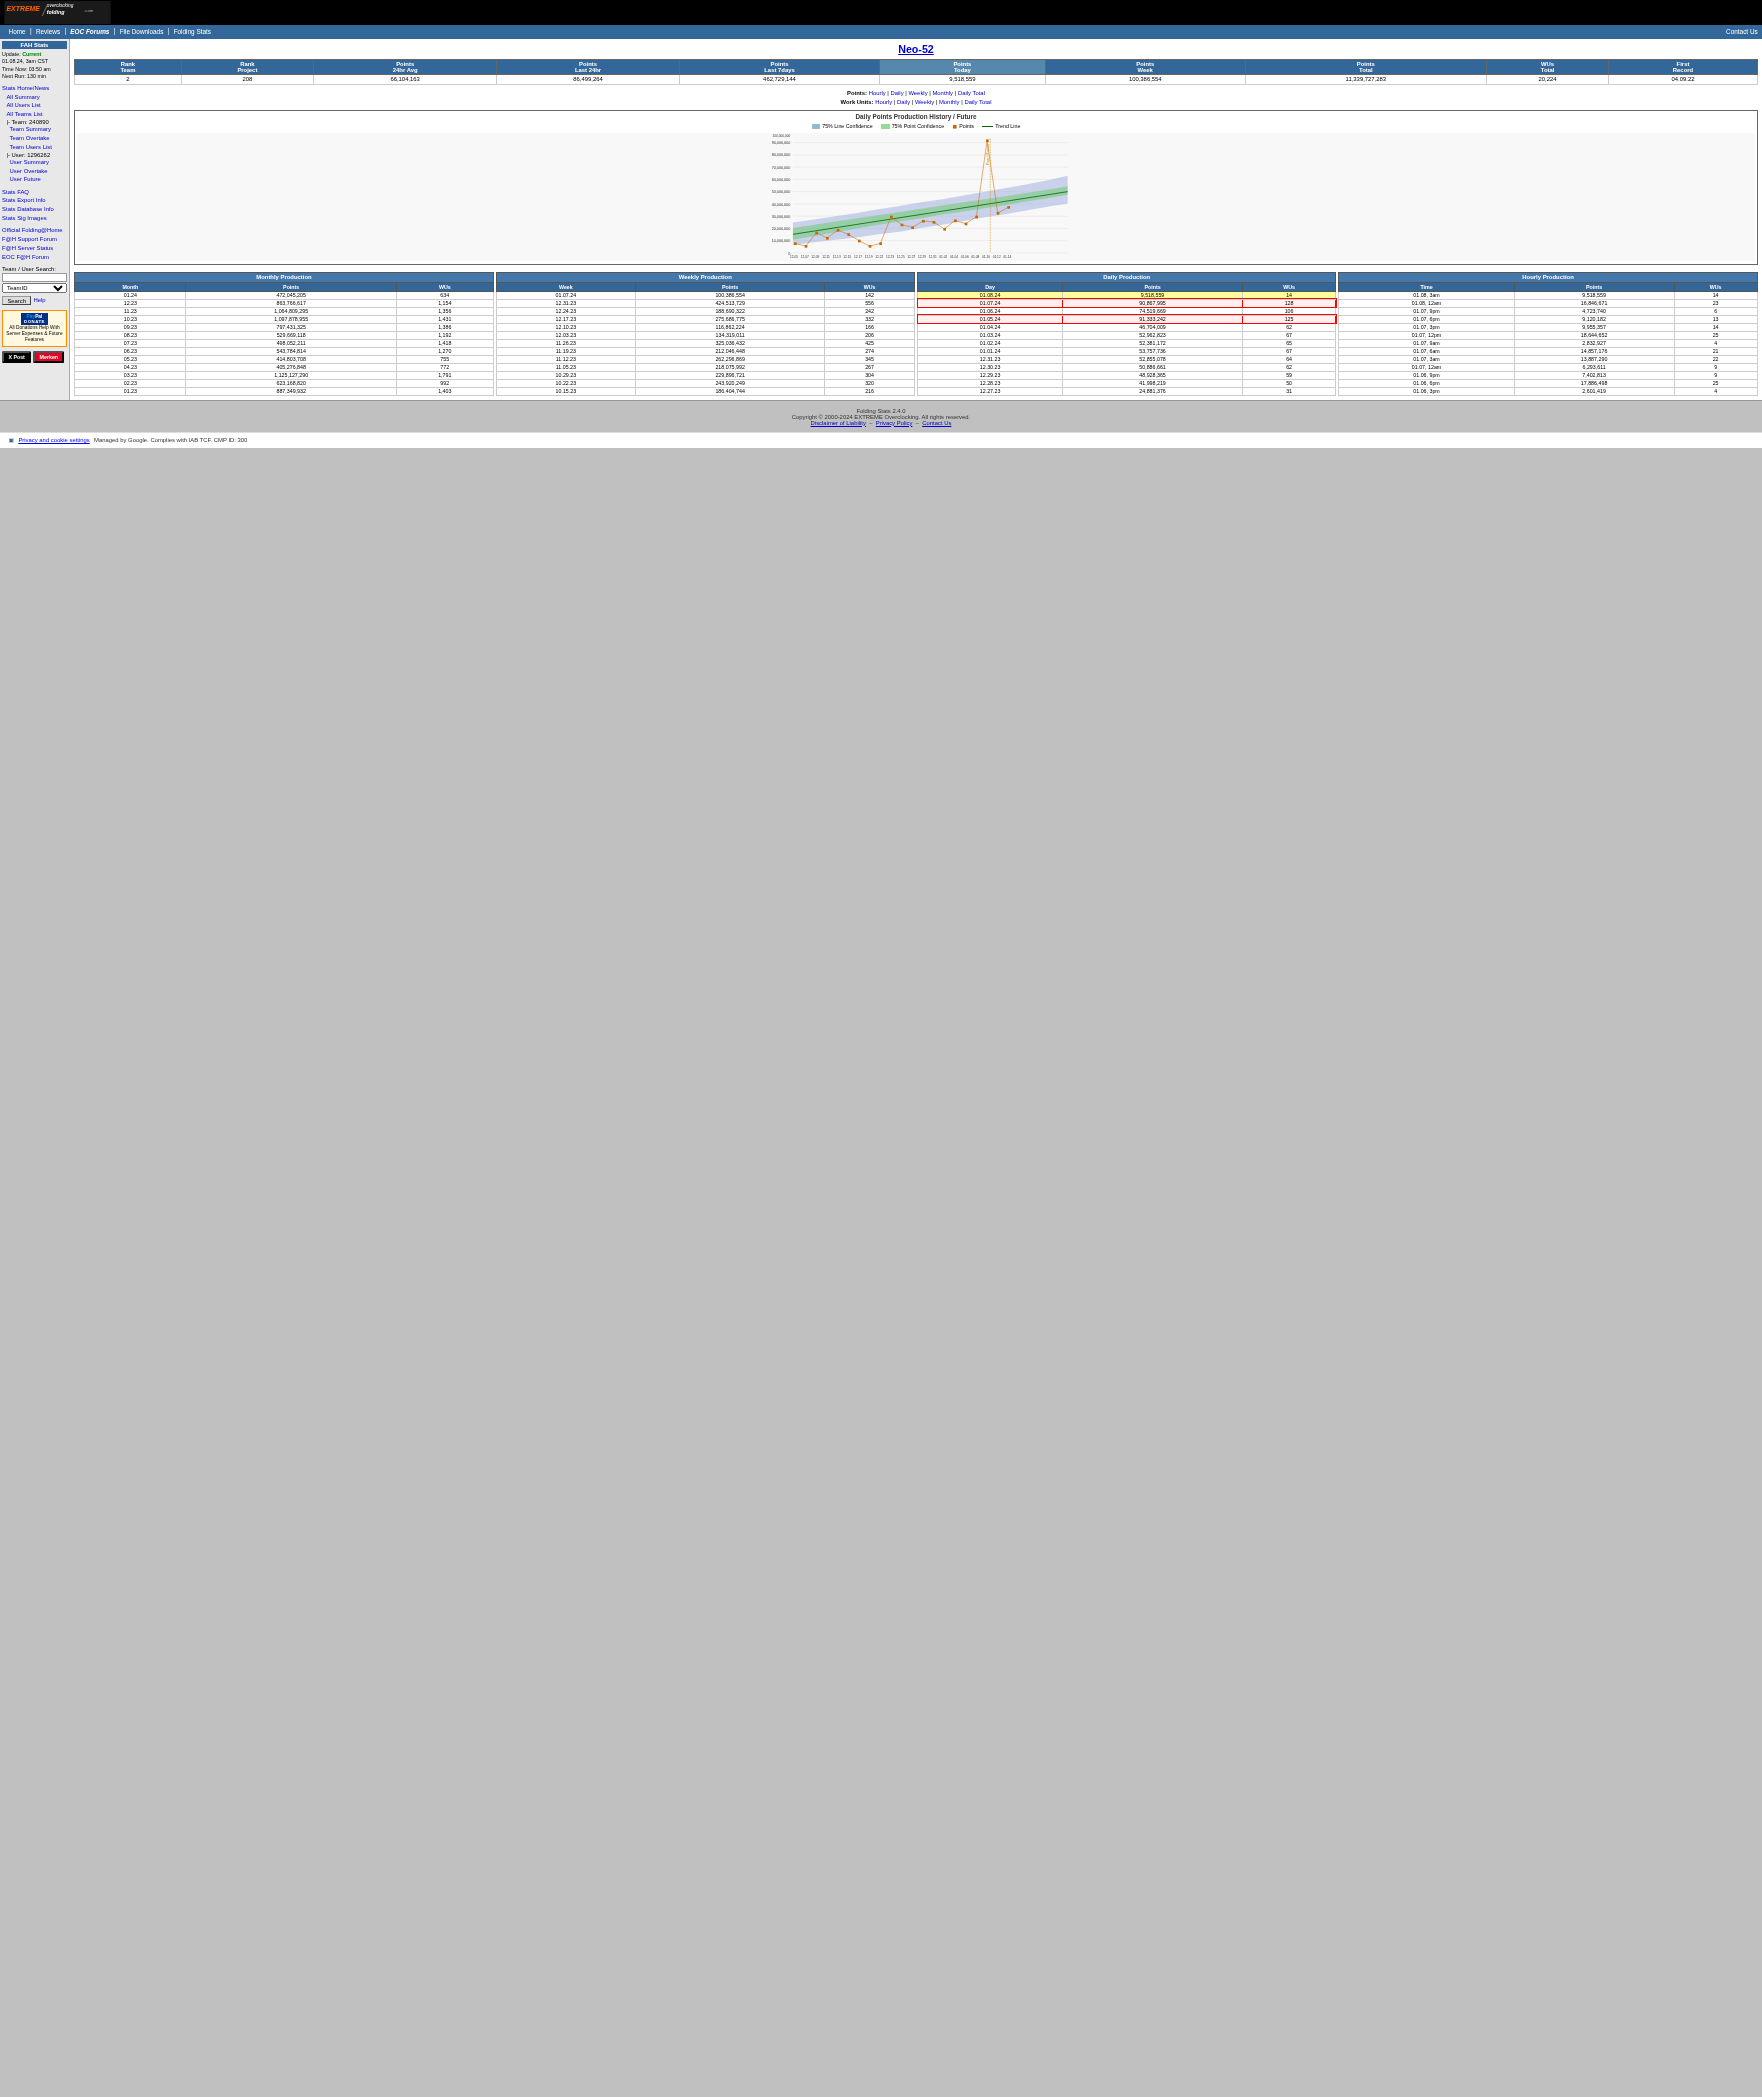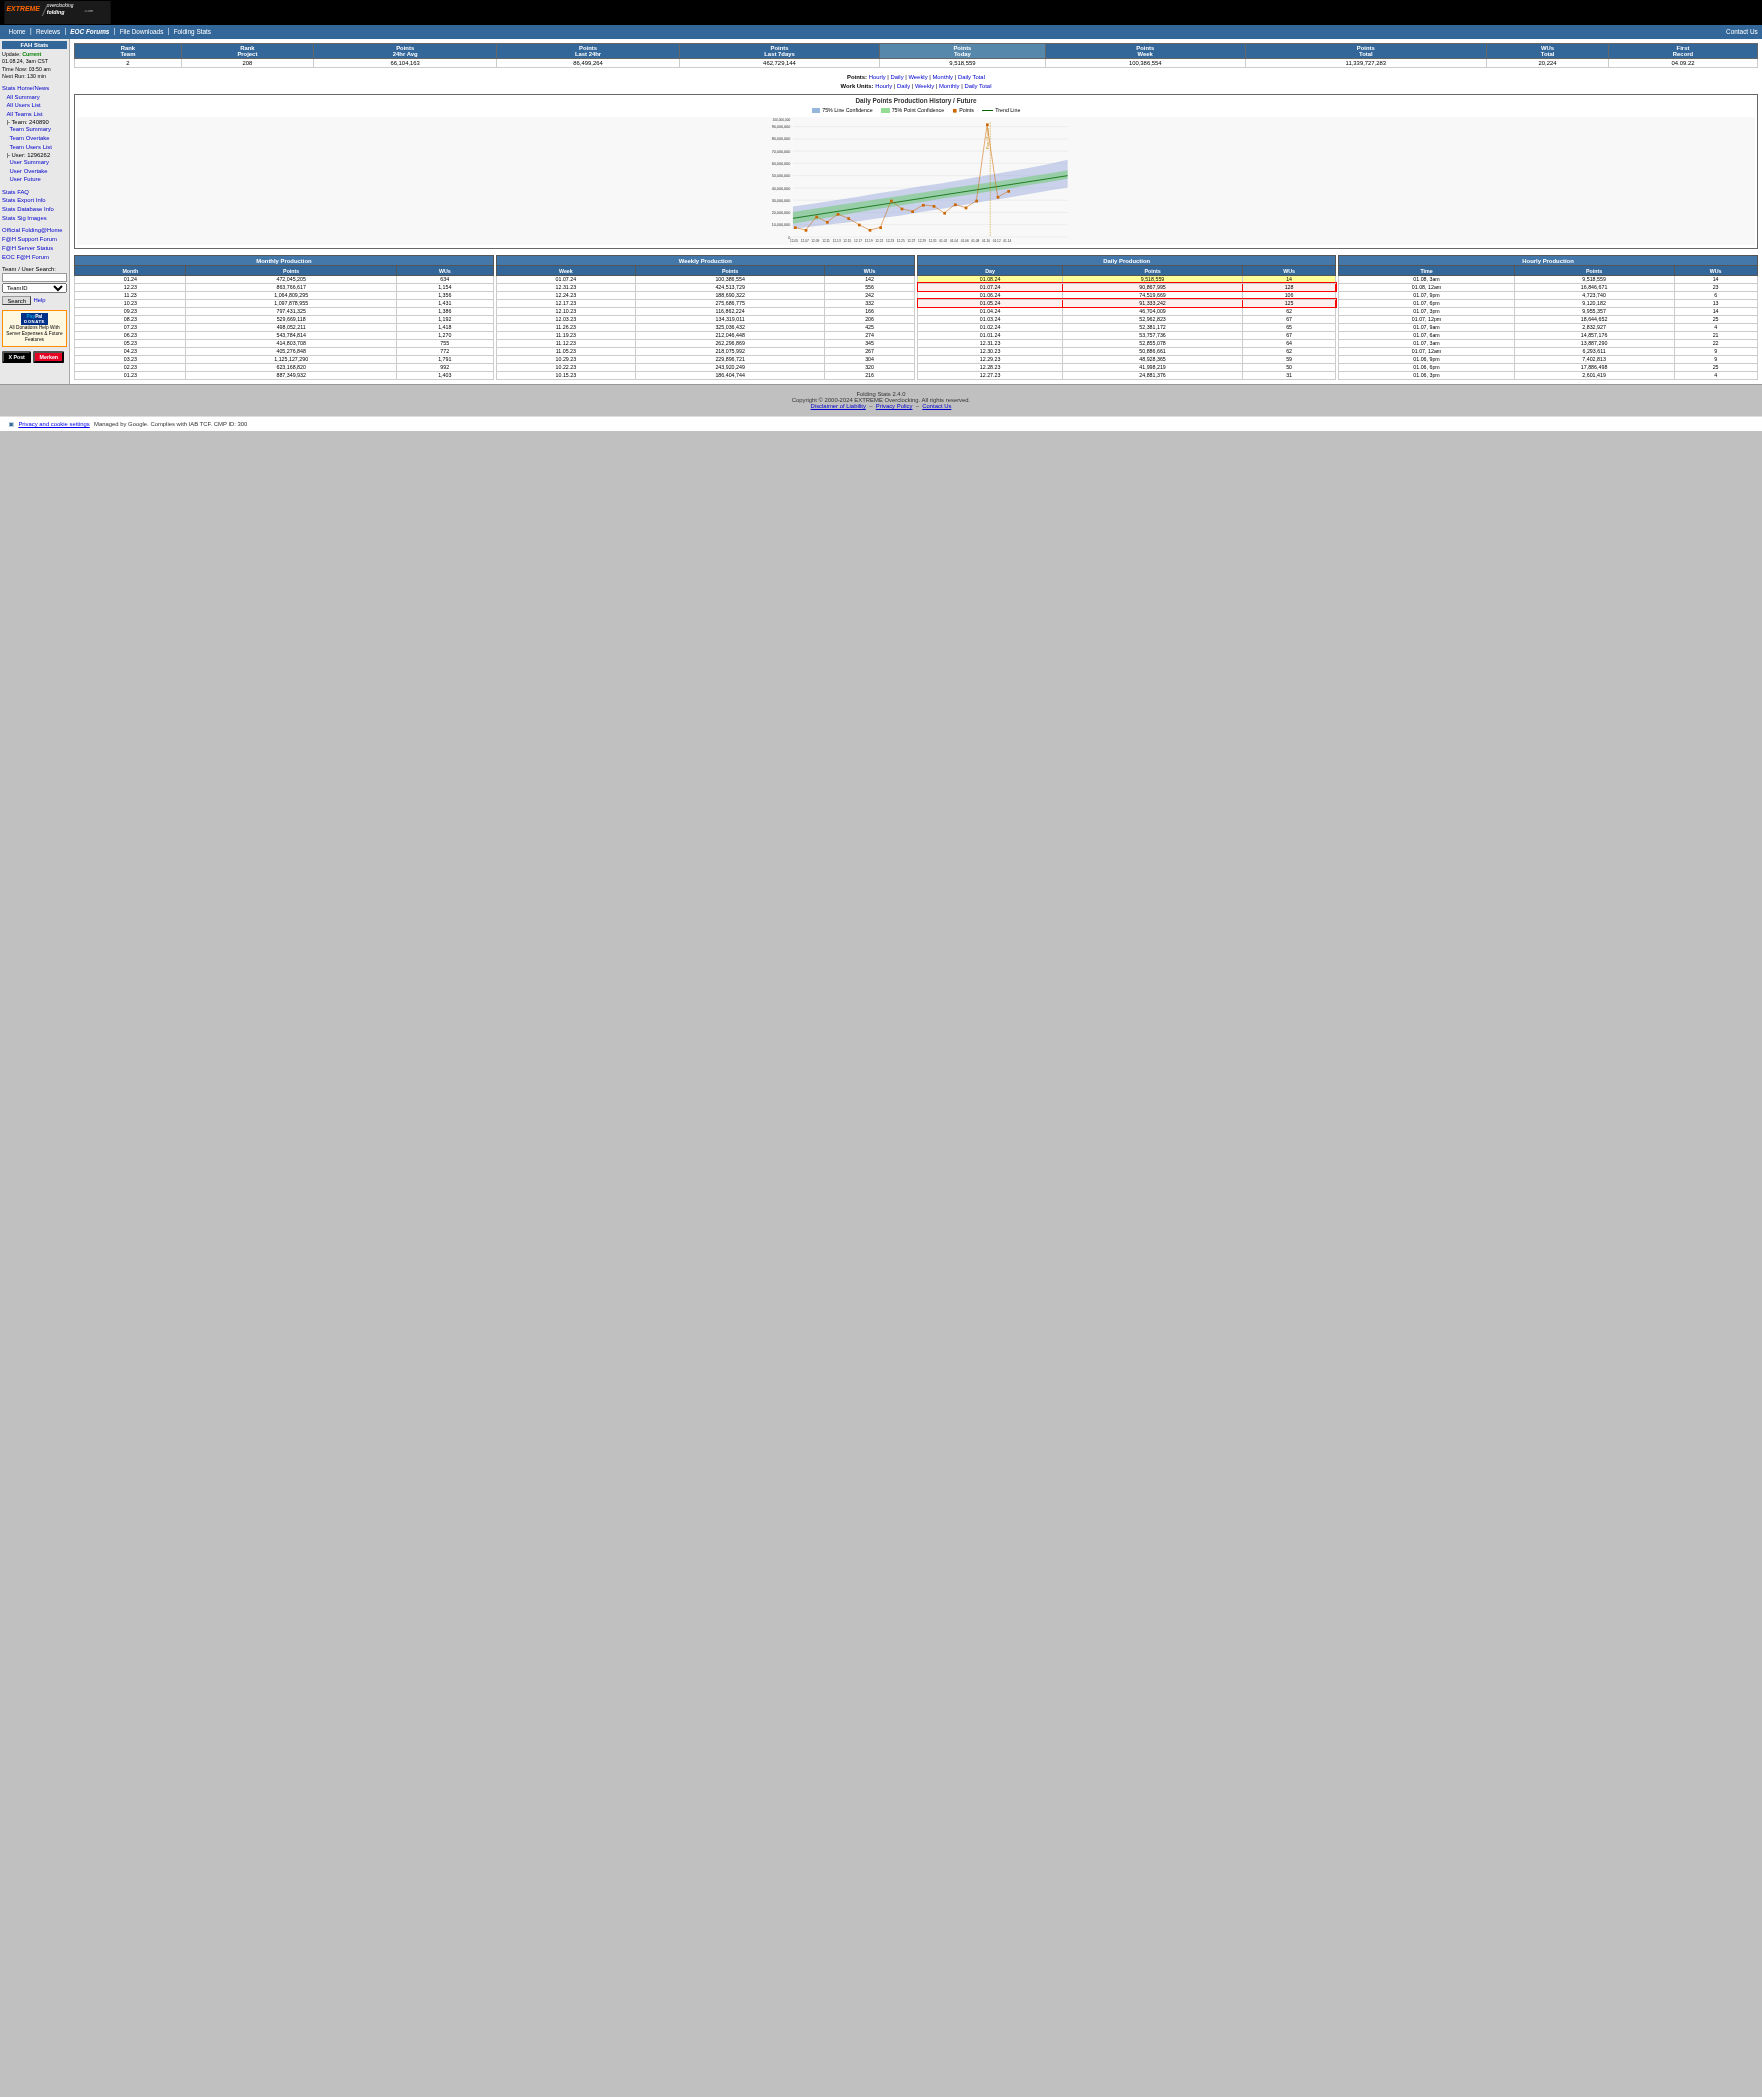--- a/index.html
+++ b/index.html
@@ -180,20 +180,21 @@
     </div>
 
     <div class="social-row">
       <button class="x-btn">X Post</button>
       <button class="merken-btn">Merken</button>
     </div>
   </div>
 
   <div id="main">
 
+    <div id="user-title">Neo-52</div>
 
     <table class="stats-table">
       <thead>
         <tr>
           <th rowspan="2">Rank<br>Team</th>
           <th rowspan="2">Rank<br>Project</th>
           <th rowspan="2">Points<br>24hr Avg</th>
           <th rowspan="2">Points<br>Last 24hr</th>
           <th rowspan="2">Points<br>Last 7days</th>
           <th rowspan="2" style="background:#5588aa;">Points<br>Today</th>

